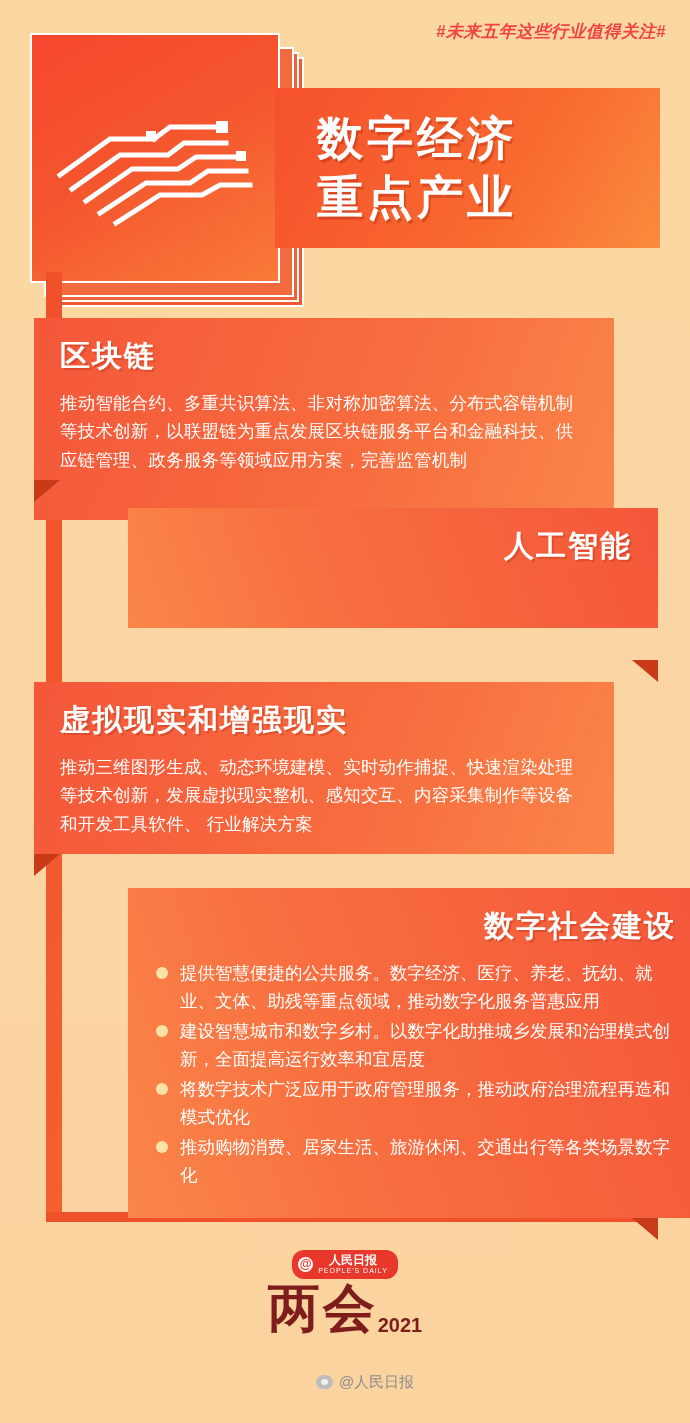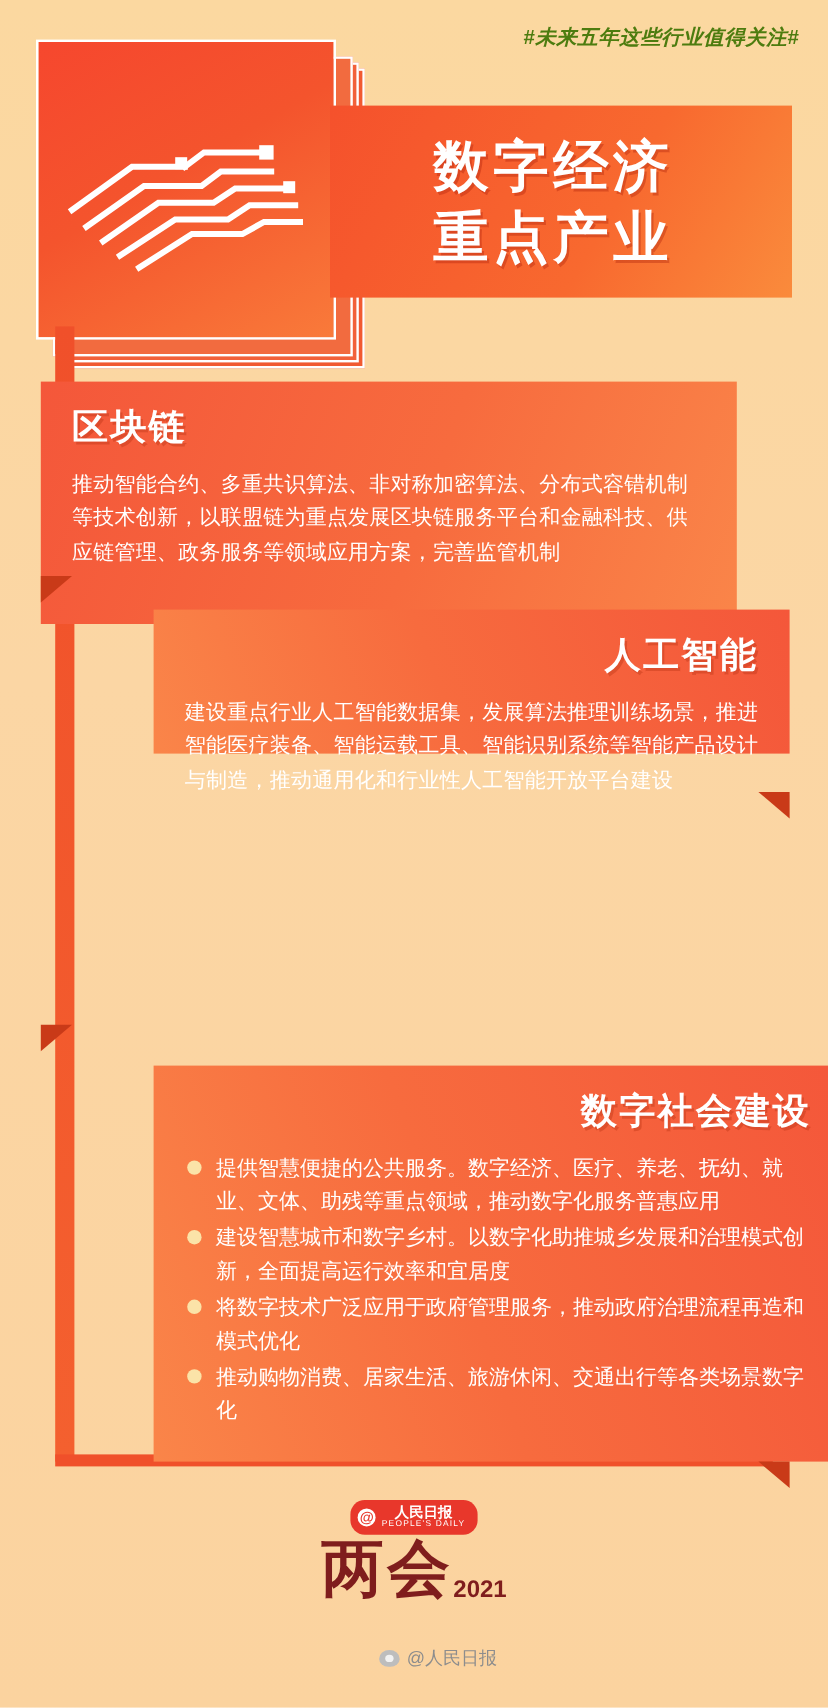--- a/index.html
+++ b/index.html
@@ -18,21 +18,21 @@
     position: relative;
     width: 690px;
     height: 1423px;
   }
 
   
   .hashtag {
     position: absolute;
     top: 20px;
     right: 24px;
-    color: #4d7c0f;
+    color: #ef4444;
     font-size: 17px;
     font-weight: bold;
     letter-spacing: 0.5px;
     font-style: italic;
     white-space: nowrap;
   }
 
   
   .header {
     position: absolute;
@@ -88,21 +88,20 @@
     padding-left: 42px;
     box-sizing: border-box;
   }
   .hdr-title-panel .line {
     color: #ffffff;
     font-size: 46px;
     font-weight: bold;
     letter-spacing: 4px;
     line-height: 1.28;
     text-shadow: 2px 3px 0 rgba(170,30,10,0.35);
-    margin-left: 44px;
   }
 
   
   .spine {
     position: absolute;
     left: 46px;
     top: 272px;
     width: 16px;
     height: 946px;
     background: linear-gradient(180deg, #f0502a 0%, #f4602f 100%);
@@ -349,24 +348,27 @@
   <div class="spine-bottom"></div>
 
   <div class="card" id="card-blockchain">
     <div class="card-title">区块链</div>
     <div class="card-body">推动智能合约、多重共识算法、非对称加密算法、分布式容错机制等技术创新，以联盟链为重点发展区块链服务平台和金融科技、供应链管理、政务服务等领域应用方案，完善监管机制</div>
   </div>
   <div class="fold" id="fold-blockchain"></div>
 
   <div class="card right" id="card-ai">
     <div class="card-title">人工智能</div>
-    <div class="card-body">建设重点行业人工智能数据集，发展算法推理训练场景，推进智能医疗装备、智能运载工具、智能识别系统等智能产品设计与制造，推动通用化和行业性人工智能开放平台建设</div>
   </div>
   <div class="fold" id="fold-ai"></div>
 
+  <div class="card" id="card-vr">
+    <div class="card-title">虚拟现实和增强现实</div>
+    <div class="card-body">推动三维图形生成、动态环境建模、实时动作捕捉、快速渲染处理等技术创新，发展虚拟现实整机、感知交互、内容采集制作等设备和开发工具软件、 行业解决方案</div>
+  </div>
   <div class="fold" id="fold-vr"></div>
 
   <div class="card right" id="card-society">
     <div class="card-title">数字社会建设</div>
     <ul class="bullet-list">
       <li>提供智慧便捷的公共服务。数字经济、医疗、养老、抚幼、就业、文体、助残等重点领域，推动数字化服务普惠应用</li>
       <li>建设智慧城市和数字乡村。以数字化助推城乡发展和治理模式创新，全面提高运行效率和宜居度</li>
       <li>将数字技术广泛应用于政府管理服务，推动政府治理流程再造和模式优化</li>
       <li>推动购物消费、居家生活、旅游休闲、交通出行等各类场景数字化</li>
     </ul>

